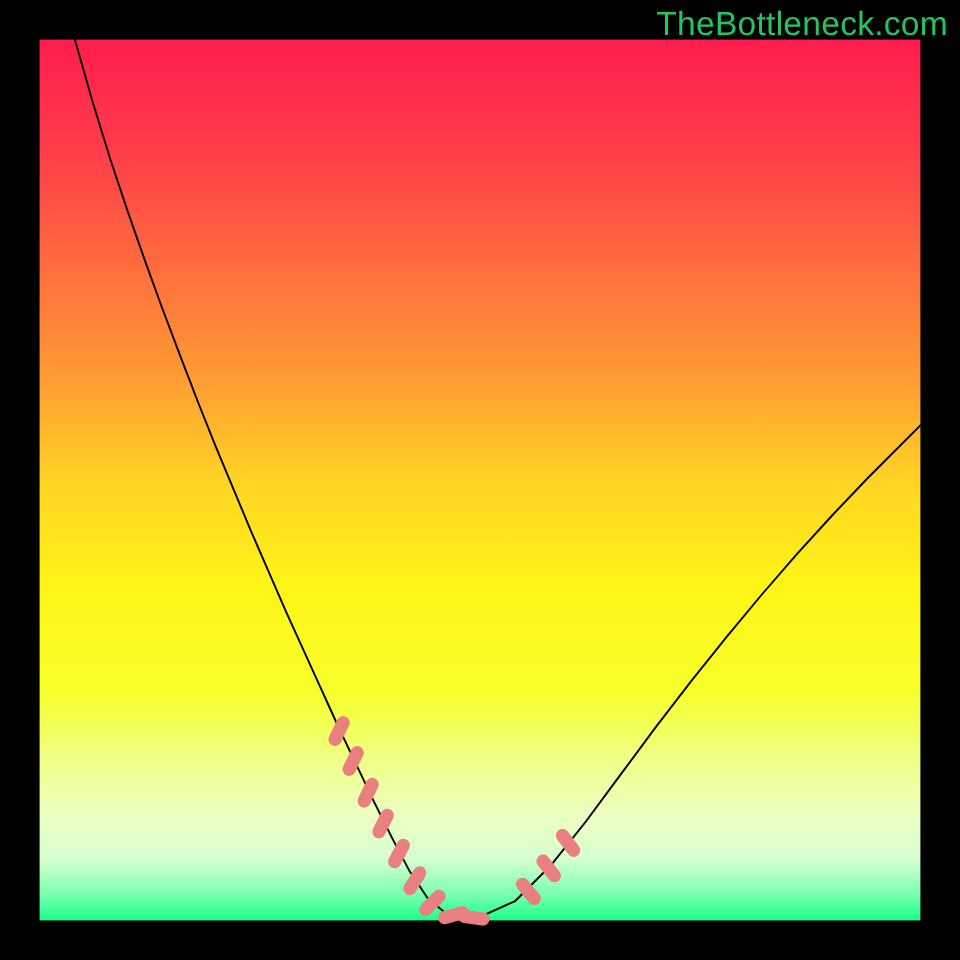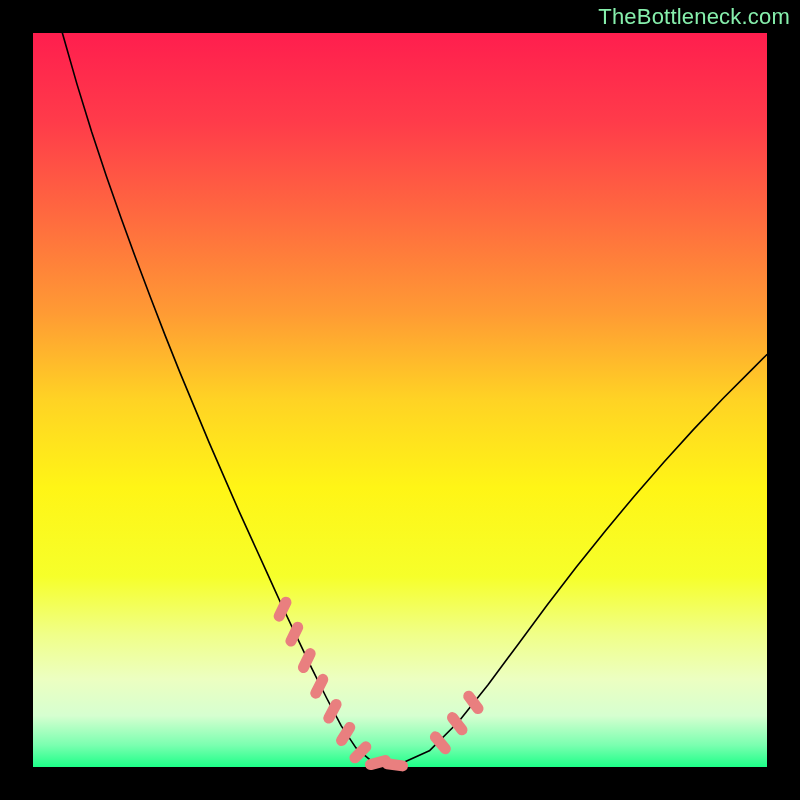--- a/index.html
+++ b/index.html
@@ -14,22 +14,22 @@
   .frame {
     position: relative;
     width: 800px;
     height: 800px;
     background: #000;
   }
   .watermark {
     position: absolute;
     top: 4px;
     right: 10px;
-    color: #86efac;
-    font-size: 22px;
+    color: #22c55e;
+    font-size: 28px;
     font-weight: 500;
     letter-spacing: 0.2px;
     z-index: 10;
   }
   svg {
     display: block;
   }
 </style>
 </head>
 <body>

